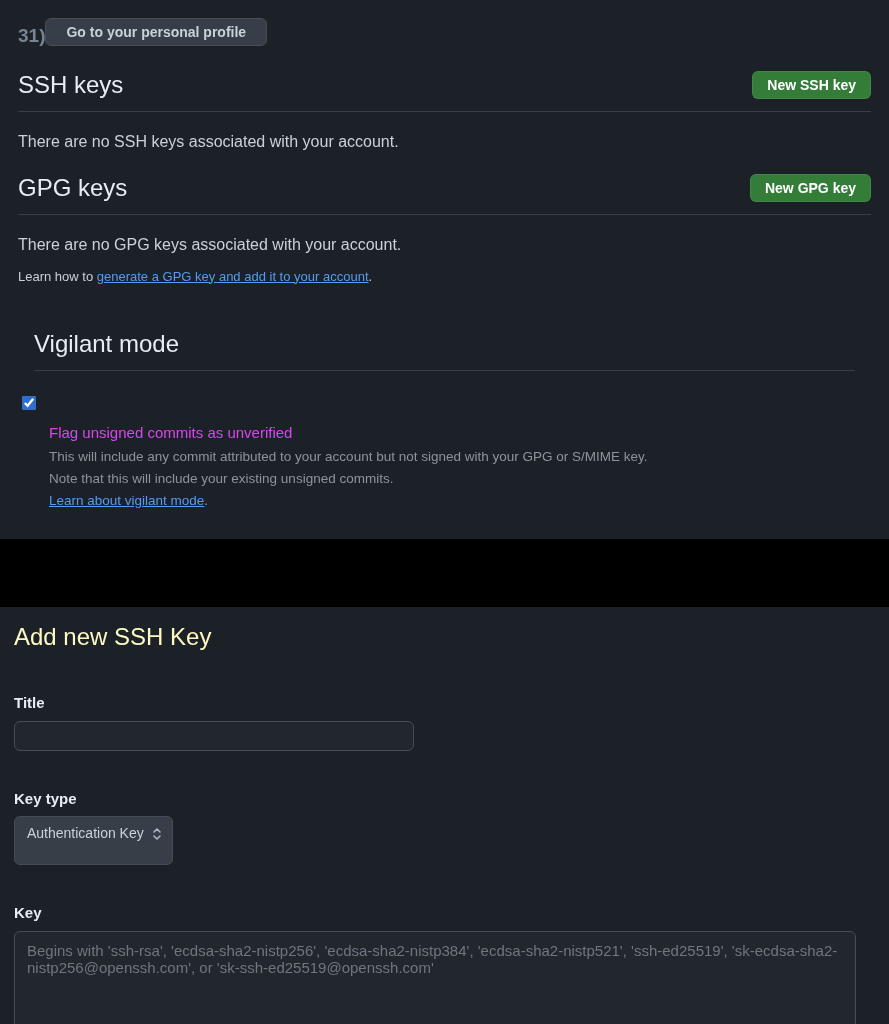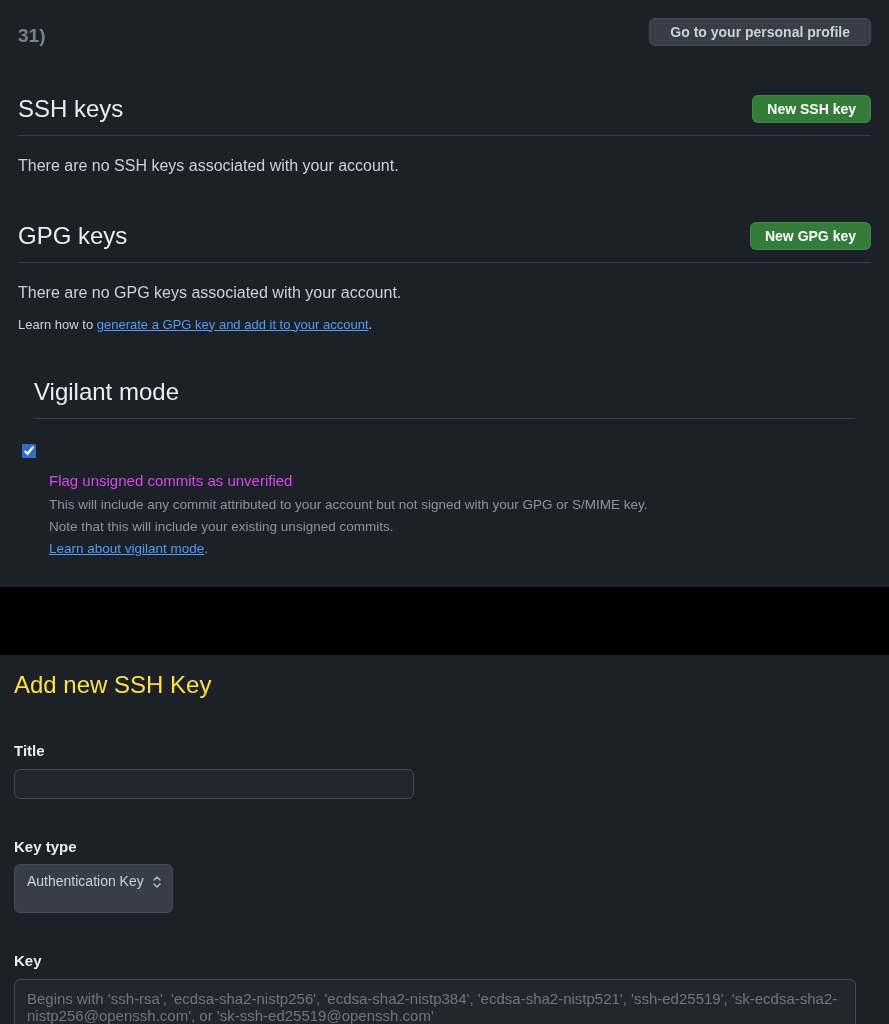--- a/index.html
+++ b/index.html
@@ -15,41 +15,41 @@
   .page {
     width: 889px;
     min-height: 1024px;
   }
   .top-area {
     padding: 18px 18px 28px 18px;
     background: #1c2128;
   }
   .top-row {
     display: flex;
-    justify-content: space-between;
+    justify-content: flex-start;
     align-items: flex-start;
   }
   .fragment {
     color: #768390;
     font-weight: 700;
     font-size: 19px;
     margin-top: 4px;
   }
   .btn-secondary {
     background: #373e47;
     color: #c9d1d9;
     border: 1px solid #444c56;
     border-radius: 6px;
     padding: 5px 20px;
     font-size: 14px;
     font-weight: 600;
     cursor: pointer;
   }
   .section {
-    margin-top: 40px;
+    margin-top: 16px;
   }
   .section-header {
     display: flex;
     justify-content: space-between;
     align-items: center;
     border-bottom: 1px solid #373e47;
     padding-bottom: 8px;
   }
   .section-header h2 {
     margin: 0;
@@ -122,21 +122,21 @@
     height: 68px;
   }
   .bottom-area {
     background: #1c2128;
     padding: 12px 14px 22px 14px;
   }
   .bottom-area h2 {
     margin: 0 0 22px 0;
     font-size: 24px;
     font-weight: 400;
-    color: #fde047;
+    color: #fef9c3;
   }
   .form-label {
     font-weight: 700;
     color: #e6edf3;
     font-size: 15px;
     display: block;
     margin-bottom: 6px;
   }
   .text-input {
     width: 400px;

